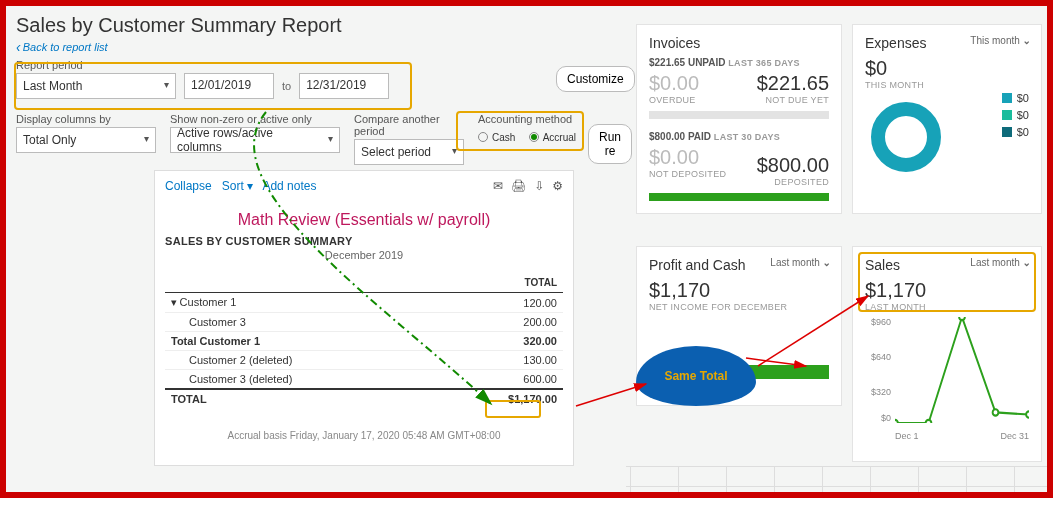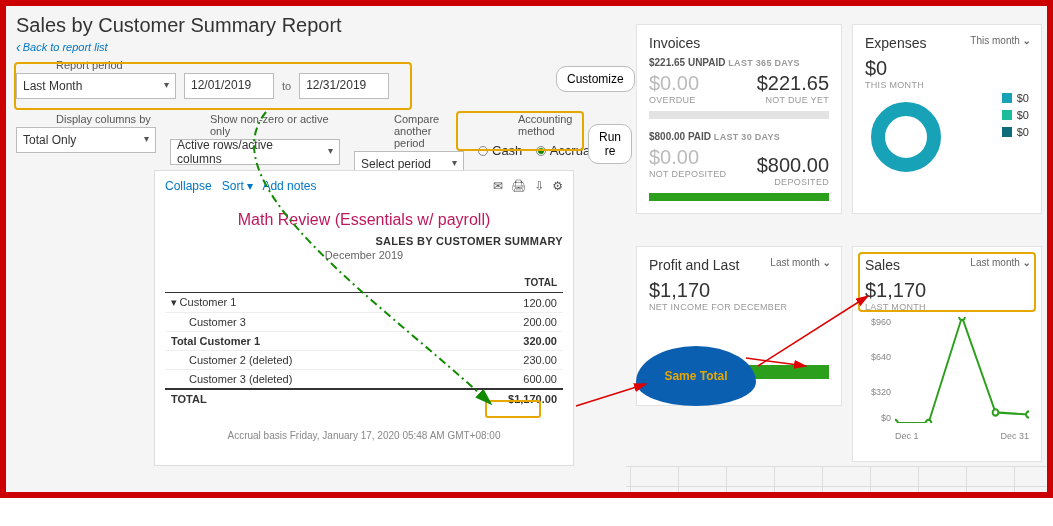--- a/index.html
+++ b/index.html
@@ -3,44 +3,44 @@
 <meta charset="utf-8">
 <style>
   * { box-sizing: border-box; margin: 0; padding: 0; }
   body { font-family: Arial, Helvetica, sans-serif; font-size: 12px; color: #333; }
   .frame { width: 1053px; height: 498px; border: 6px solid #c00; background: #fff; position: relative; overflow: hidden; }
   .inner { position: relative; width: 100%; height: 100%; background: #f4f5f4; }
   .left { position: absolute; left: 0; top: 0; width: 620px; height: 100%; background: #f4f5f4; padding: 6px 10px 0 10px; }
   .title { font-size: 20px; color: #333; margin: 2px 0 2px 0; font-weight: 400; }
   .back { color: #0077c5; font-size: 11px; text-decoration: none; display:inline-flex; align-items:center; gap:2px;font-style:italic;}
   .back::before { content: "‹"; font-size: 14px; }
-  .label { font-size: 11px; color: #555; margin: 4px 0 2px 0; display: block; padding-left: 40px; }
+  .label { font-size: 11px; color: #555; margin: 4px 0 2px 0; display: block; }
   .row { display: flex; align-items: center; gap: 8px; }
   .sel, .txt { border: 1px solid #bbb; background: #fff; padding: 4px 6px; font-size: 12px; height: 26px; }
   .sel { position: relative; padding-right: 22px; min-width: 90px; display:flex; align-items:center; }
   .sel::after { content: "▾"; position: absolute; right: 6px; top: 5px; font-size: 10px; color: #555; }
   .txt { min-width: 90px; }
   .to { font-size: 11px; color: #666; }
   .highlight-box { border: 2.5px solid #e6a700; border-radius: 4px; padding: 2px 4px; }
   .hb1 { position: absolute; left: 8px; top: 56px; width: 398px; height: 48px; pointer-events: none; }
   .hb2 { position: absolute; left: 450px; top: 105px; width: 128px; height: 40px; pointer-events: none; }
   .filters { margin-top: 8px; }
   .filters .col { display: inline-block; vertical-align: top; margin-right: 6px; }
-  .radio { display:inline-flex; align-items:center; gap:4px; margin-right:10px; font-size:13px; }
+  .radio { display:inline-flex; align-items:center; gap:4px; margin-right:10px; font-size:10px; }
   .radio .dot { width:10px; height:10px; border:1px solid #888; border-radius:50%; display:inline-block; }
   .radio .dot.on::after { content:""; display:block; width:6px; height:6px; background:#118a00; border-radius:50%; margin:1px; }
   .btn { border:1px solid #bbb; background:#fff; padding: 5px 10px; font-size:12px; border-radius:10px; }
   .btn-customize { position:absolute; left: 550px; top: 60px; }
   .btn-run { position:absolute; left: 582px; top: 118px; }
   .report-card { background:#fff; border:1px solid #ddd; position:absolute; left: 148px; top: 164px; width: 420px; height: 296px; padding: 8px 10px; }
   .report-toolbar { display:flex; justify-content:space-between; align-items:center; font-size:12px; }
   .link { color:#0077c5; }
   .icons { display:flex; gap:8px; color:#555; }
   .report-title { text-align:center; font-size:16px; color:#be185d; margin-top:18px; font-weight:400; }
-  .report-sub { text-align:right; font-size:11px; font-weight:bold; margin-top:6px; letter-spacing: .3px; }
+  .report-sub { text-align:left; font-size:11px; font-weight:bold; margin-top:6px; letter-spacing: .3px; }
   .report-sub2 { text-align:center; font-size:11px; color:#666; margin-top:2px; }
   .tbl { width:100%; margin-top:12px; font-size:11px; border-collapse:collapse; }
   .tbl th { text-align:right; border-bottom:1px solid #333; padding:4px 6px; font-size:10px; }
   .tbl td { padding:3px 6px; border-bottom:1px solid #eee; }
   .tbl td.num { text-align:right; }
   .tbl tr.total td { border-top:2px solid #333; border-bottom:none; font-weight:bold; }
   .footer-note { text-align:center; font-size:10px; color:#888; margin-top:22px; }
   .hb3 { position:absolute; left:330px; top:229px; width:56px; height:18px; pointer-events:none; border:2px solid #e6a700; border-radius:3px; }
 
   
@@ -177,21 +177,21 @@
               <tr>
                 <td style="padding-left: 24px;">Customer 3</td>
                 <td class="num">200.00</td>
               </tr>
               <tr>
                 <td style="padding-left: 6px; font-weight: bold;">Total Customer 1</td>
                 <td class="num" style="font-weight: bold;">320.00</td>
               </tr>
               <tr>
                 <td style="padding-left: 24px;">Customer 2 (deleted)</td>
-                <td class="num">230.00</td>
+                <td class="num">130.00</td>
               </tr>
               <tr>
                 <td style="padding-left: 24px;">Customer 3 (deleted)</td>
                 <td class="num">600.00</td>
               </tr>
             </tbody>
           <tbody>
               <tr class="total">
                 <td>TOTAL</td>
                 <td class="num" style="position:relative;"><span>$1,170.00</span></td>
@@ -247,21 +247,21 @@
             <span>$0</span>
           </div>
         <div>
             <span class="sw c3"></span>
             <span>$0</span>
           </div>
       </div>
     </div>
 
     <div class="card pl">
-      <h3>Profit and Last</h3>
+      <h3>Profit and Cash</h3>
       <div class="period-dd">Last month</div>
       <div class="big">$1,170</div>
       <div class="small">NET INCOME FOR DECEMBER</div>
       <div class="pl-bar"></div>
     </div>
 
     <div class="card sales">
       <h3>Sales</h3>
       <div class="period-dd">Last month</div>
       <div class="big">$1,170</div>

